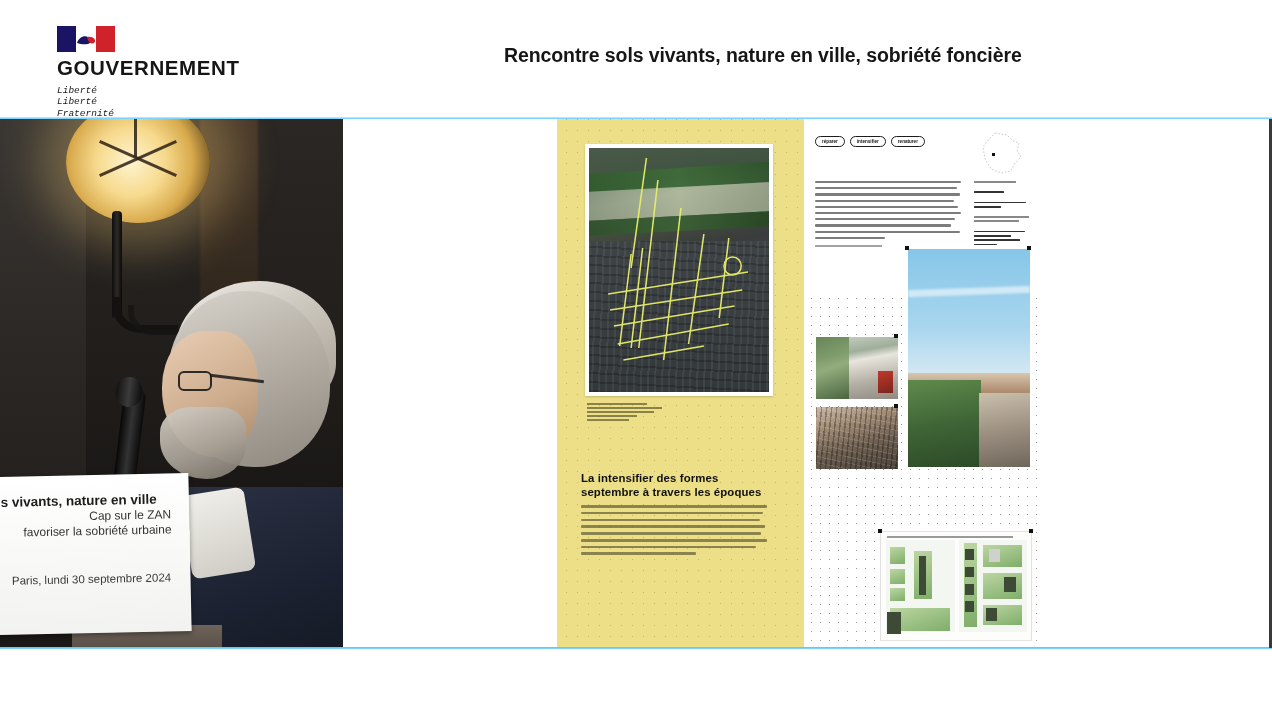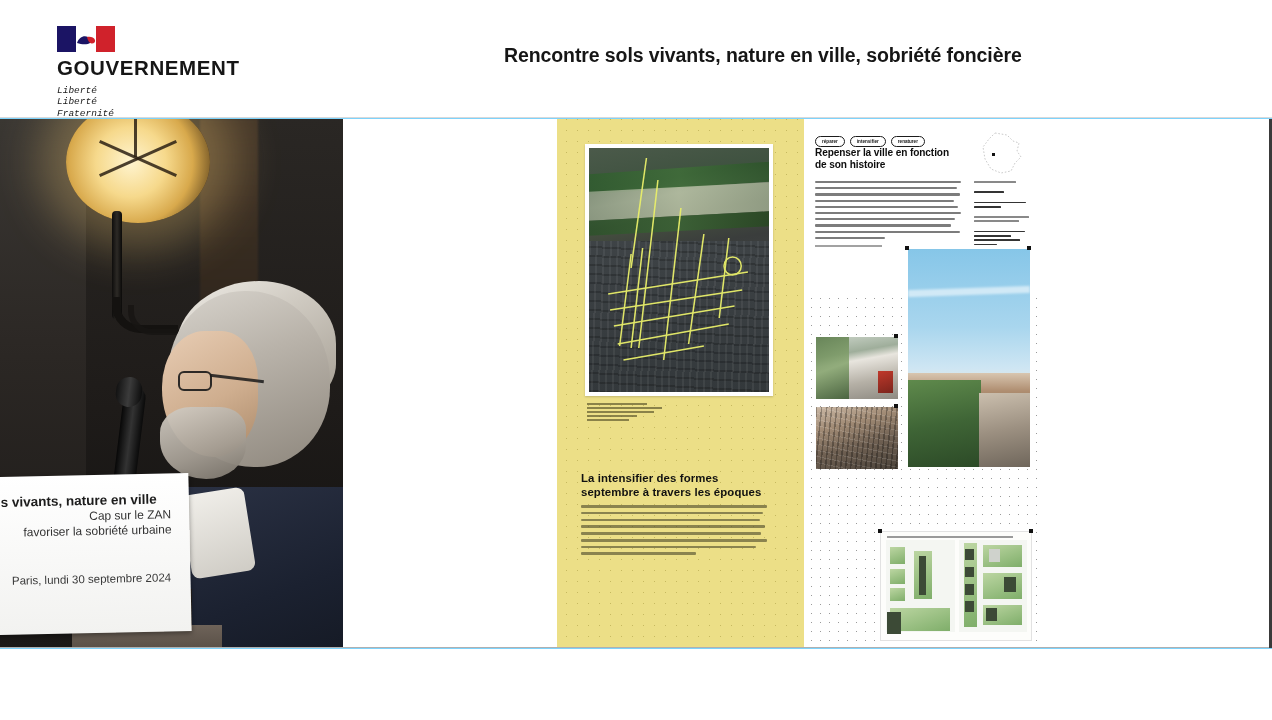--- a/index.html
+++ b/index.html
@@ -466,24 +466,20 @@
 
       <div class="page-white">
 
         <div class="white-top">
           <div class="tags">
             <span class="tag">réparer</span>
             <span class="tag">intensifier</span>
             <span class="tag">renaturer</span>
           </div>
 
-          <div class="white-heading">
-            <div>Repenser la ville en fonction</div>
-            <div>de son histoire</div>
-          </div>
 
           <div class="white-body" title="Au cœur d'un quartier historique de Saintes, la construction et la réhabilitation de plusieurs bâtiments ont redonné vie à un cœur d'îlot dégradé. Ce transformation offre davantage de logements individuels et collectifs, dans un environnement plus aéré, fait de jardins, de cours et de venelles. Le projet se distingue par son insertion dans le tissu existant et par la réutilisation d'une grande partie des matériaux, comme les pierres de taille et les moellons anciens.">
             <div class="wbody-line" style="width:100%"></div>
             <div class="wbody-line" style="width:97%"></div>
             <div class="wbody-line" style="width:99%"></div>
             <div class="wbody-line" style="width:95%"></div>
             <div class="wbody-line" style="width:98%"></div>
             <div class="wbody-line" style="width:100%"></div>
             <div class="wbody-line" style="width:96%"></div>
             <div class="wbody-line" style="width:93%"></div>

